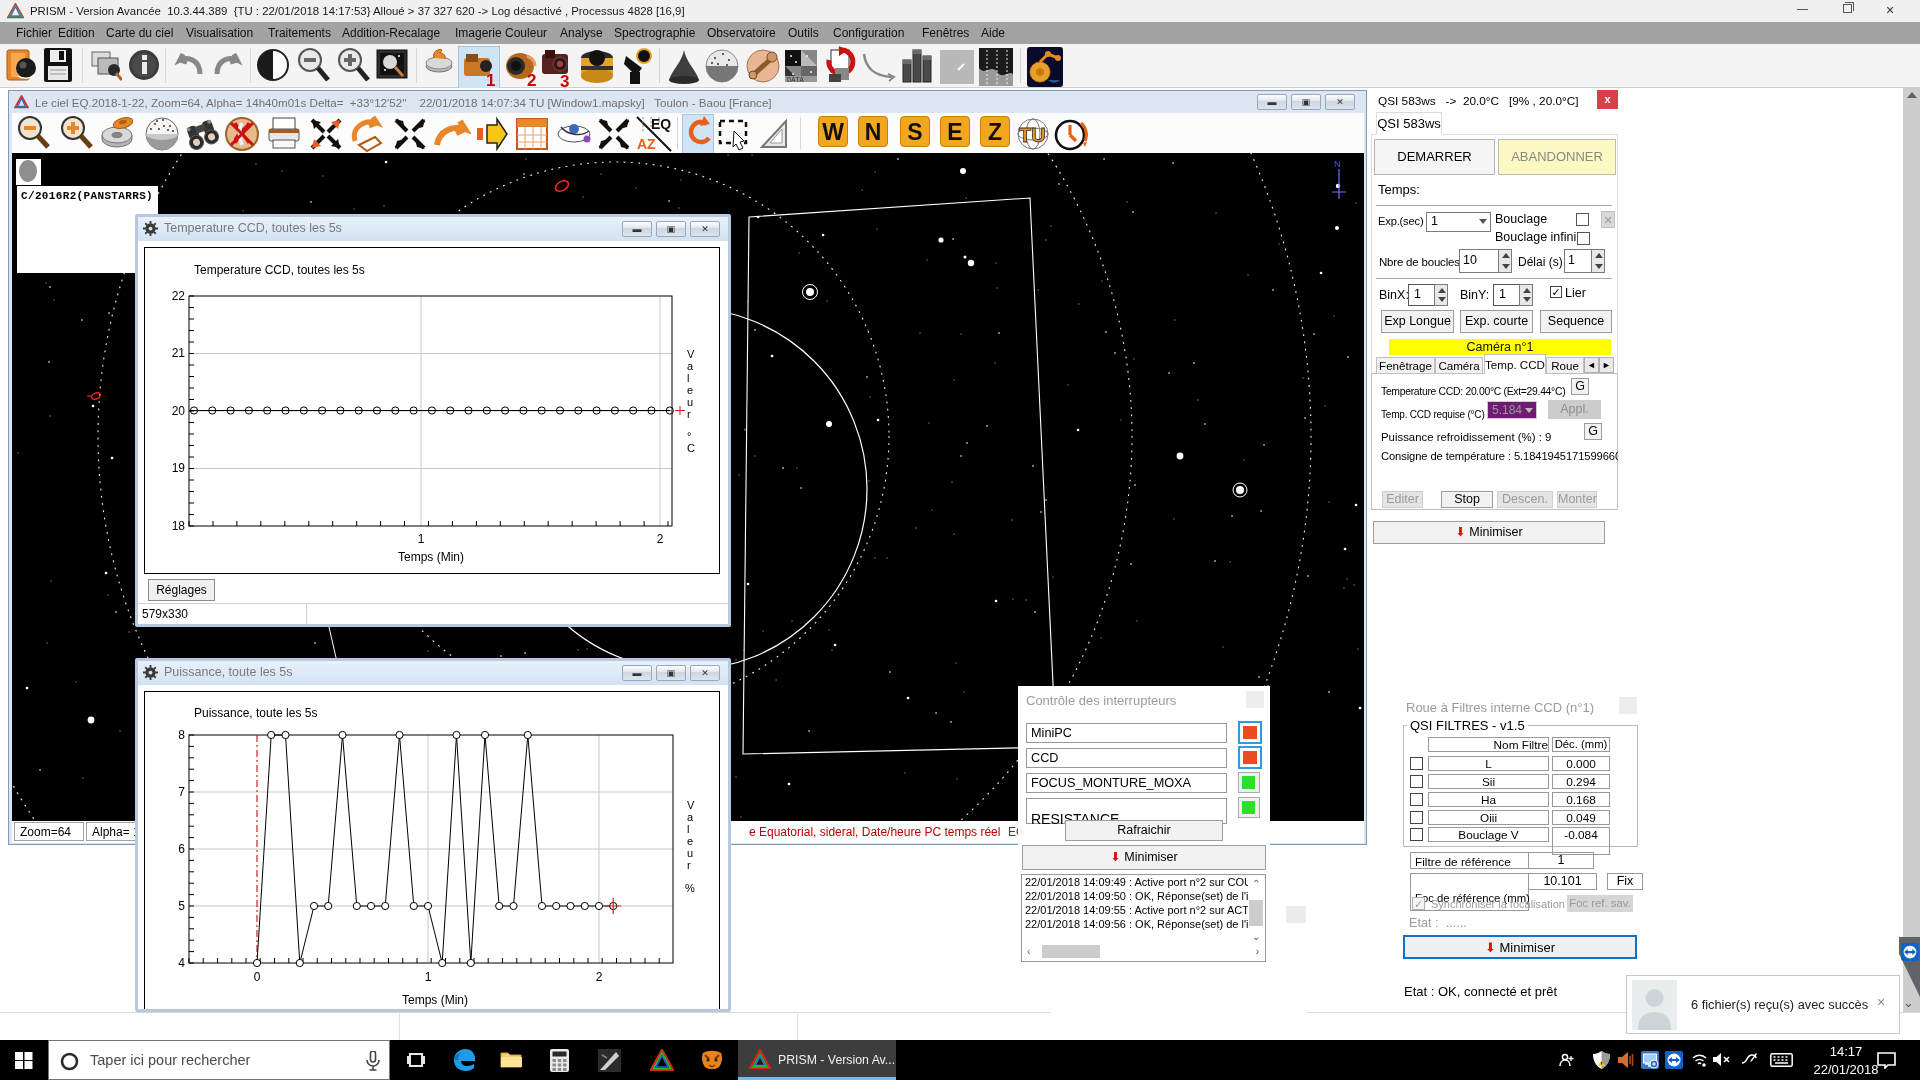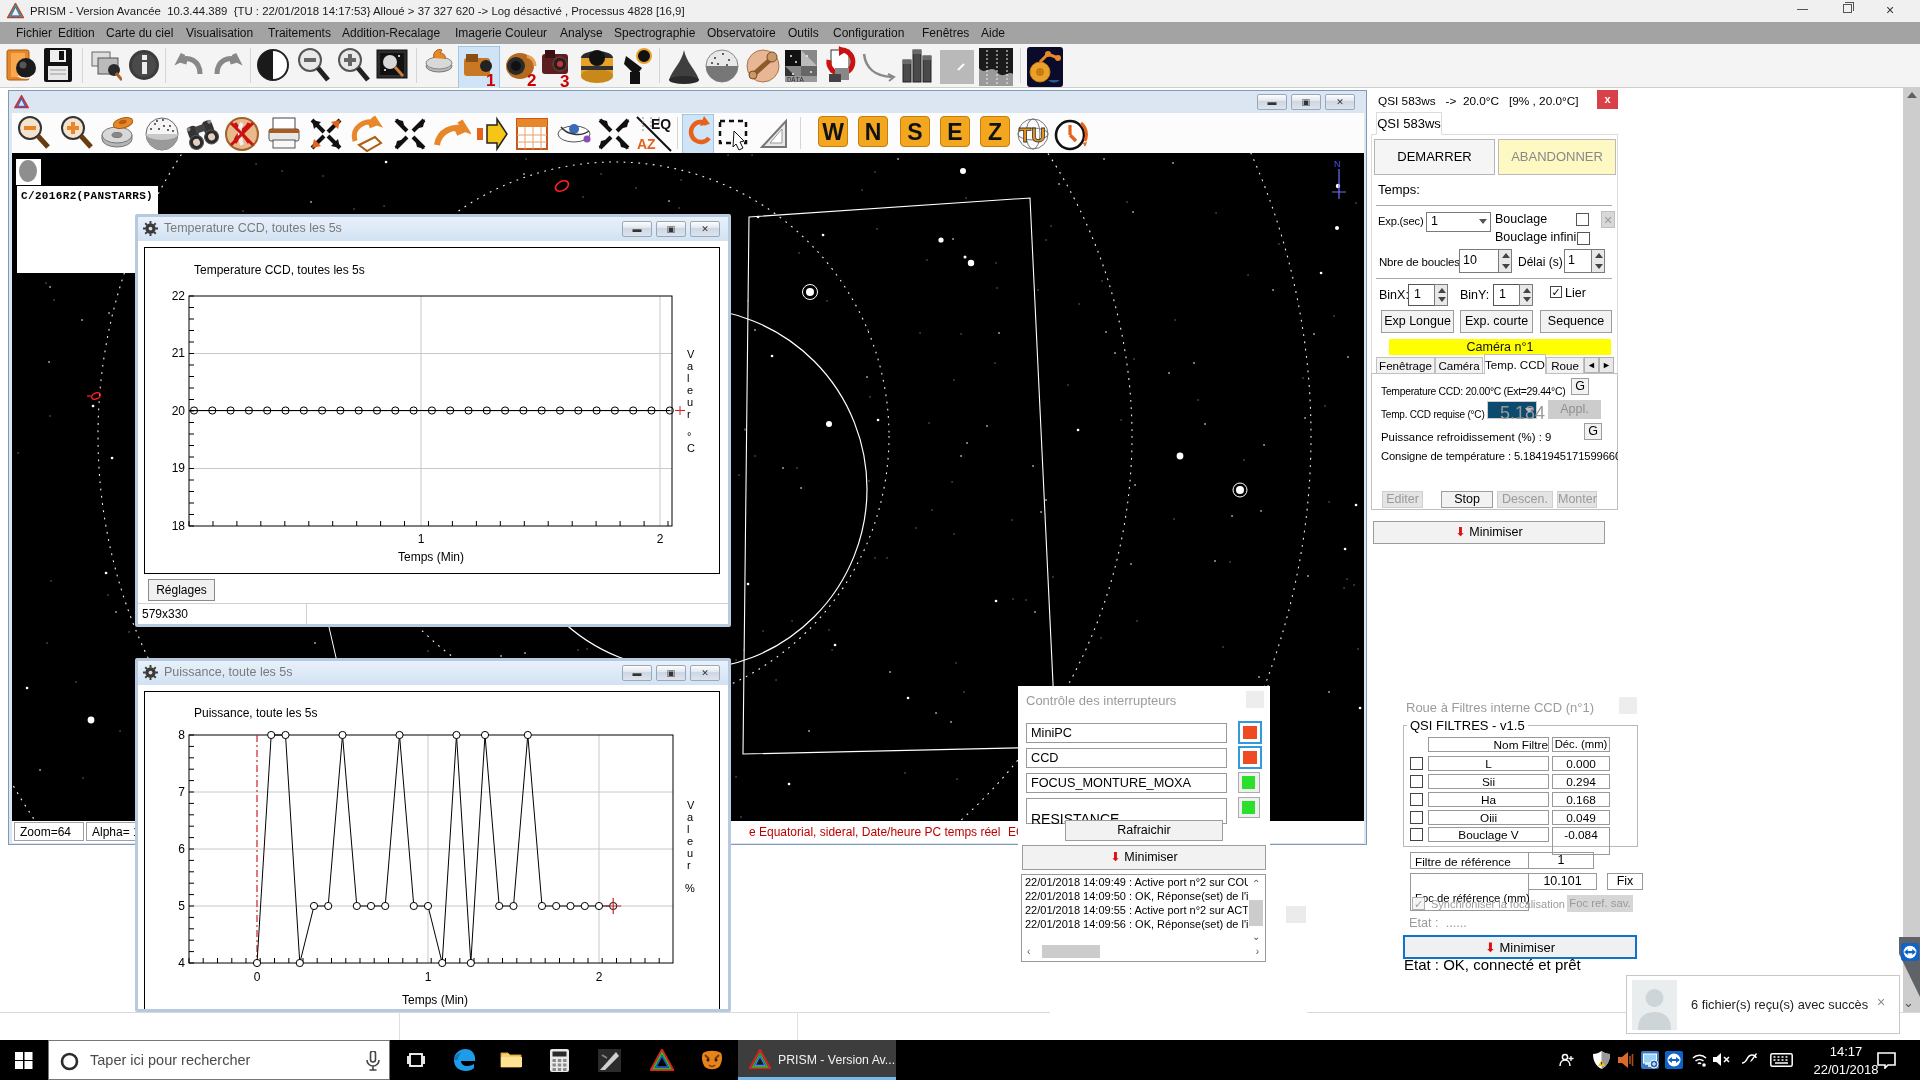--- a/index.html
+++ b/index.html
@@ -235,20 +235,21 @@
 
 <div class="abs" style="left:1903px;top:88px;width:17px;height:924px;background:#cdcdcd">
   <div class="abs" style="left:4px;top:4px;width:0;height:0;border-left:5px solid transparent;border-right:5px solid transparent;border-bottom:6px solid #606060"></div>
 </div>
 
 <div id="mapwin" class="abs" style="left:8px;top:90px;width:1359px;height:755px;background:#dce6f2;border:1px solid #7f9ab8">
   <svg class="abs" style="left:5px;top:4px" width="15" height="14" viewBox="0 0 17 16">
       <path d="M8.5 1.5 L15.5 14 L1.5 14 Z" fill="none" stroke="#c33" stroke-width="2.4"></path>
       <path d="M8.5 4 L13 13 H4 Z" fill="none" stroke="#36c" stroke-width="1.4"></path>
     </svg>
+  <div class="abs" style="left:26px;top:5px;font-size:11.6px;color:#707070">Le ciel EQ.2018-1-22, Zoom=64, Alpha= 14h40m01s Delta=&nbsp; +33°12'52''&nbsp;&nbsp;&nbsp; 22/01/2018 14:07:34 TU [Window1.mapsky]&nbsp;&nbsp; Toulon - Baou [France]</div>
   <div class="tbtn" style="left:1248px;top:3px;width:30px">▬</div>
   <div class="tbtn" style="left:1282px;top:3px;width:30px">▣</div>
   <div class="tbtn" style="left:1316px;top:3px;width:30px">✕</div>
 
   <div id="maptb" class="abs" style="left:3px;top:22px;width:1352px;height:40px;background:#fcfcfc">
       <svg class="abs" style="left:4px;top:2px" width="36" height="38" viewBox="0 0 36 38">
         <circle cx="14" cy="13" r="11" fill="#f3e3cf" stroke="#333" stroke-width="2"></circle>
         <path d="M22 21 L32 32" stroke="#6a3a10" stroke-width="5"></path>
         <rect x="8" y="11" width="12" height="4" fill="#e8872a"></rect>
       </svg>
@@ -653,21 +654,21 @@
   <div class="tab0" style="left:8px;top:269px;width:59px;font-size:11.6px;white-space:nowrap">Fenêtrage</div>
   <div class="tab0" style="left:67px;top:269px;width:48px;font-size:11.6px;white-space:nowrap">Caméra</div>
   <div class="abs" style="left:116px;top:266px;width:62px;height:20px;background:#fff;border:1px solid #c0c0c0;border-bottom:none;font-size:11.6px;white-space:nowrap;text-align:center;line-height:19px;z-index:2">Temp. CCD</div>
   <div class="tab0" style="left:178px;top:269px;width:38px;font-size:11.6px">Roue</div>
   <div class="abs" style="left:216px;top:269px;width:15px;height:16px;background:#e9e9e9;border:1px solid #b0b0b0;font-size:9px;text-align:center;line-height:15px">◄</div>
   <div class="abs" style="left:231px;top:269px;width:15px;height:16px;background:#e9e9e9;border:1px solid #b0b0b0;font-size:9px;text-align:center;line-height:15px">►</div>
   <div class="abs" style="left:3px;top:285px;width:247px;height:137px;border:1px solid #c0c0c0;background:#fff"></div>
   <div class="abs" style="left:13px;top:298px;font-size:10.4px;letter-spacing:-0.3px;white-space:nowrap">Temperature CCD: 20.00°C (Ext=29.44°C)</div>
   <div class="btn97" style="left:203px;top:290px;width:18px;height:17px;line-height:15px">G</div>
   <div class="abs" style="left:13px;top:321px;font-size:10px;letter-spacing:-0.2px;white-space:nowrap">Temp. CCD requise (°C)</div>
-  <div class="abs" style="left:119px;top:313px;width:50px;height:18px;border:1px solid #ccc;color:#999;font-size:18px;padding:1px 12px;background:#0c4a6e">5.184<span class="abs" style="right:3px;top:6px;width:0;height:0;border-left:4px solid transparent;border-right:4px solid transparent;border-top:5px solid #bbb"></span></div>
+  <div class="abs" style="left:119px;top:313px;width:50px;height:18px;border:1px solid #ccc;color:#999;font-size:12px;padding:1px 4px;background:#701a75">5.184<span class="abs" style="right:3px;top:6px;width:0;height:0;border-left:4px solid transparent;border-right:4px solid transparent;border-top:5px solid #bbb"></span></div>
   <div class="abs" style="left:180px;top:312px;width:53px;height:19px;background:#ccc;color:#909090;font-size:12.5px;text-align:center;line-height:18px">Appl.</div>
   <div class="abs" style="left:13px;top:343px;font-size:11.4px;white-space:nowrap">Puissance refroidissement (%) : 9</div>
   <div class="btn97" style="left:216px;top:335px;width:18px;height:17px;line-height:15px">G</div>
   <div class="abs" style="left:13px;top:362px;font-size:11.2px;letter-spacing:-0.1px;white-space:nowrap;width:237px;overflow:hidden">Consigne de température : 5.1841945171599660</div>
   <div class="abs" style="left:14px;top:403px;width:41px;height:17px;background:#e4e4e4;border:1px solid #cfcfcf;color:#9a9a9a;font-size:12.5px;text-align:center;line-height:15px">Editer</div>
   <div class="btn97" style="left:73px;top:403px;width:52px;height:17px;line-height:15px">Stop</div>
   <div class="abs" style="left:129px;top:403px;width:56px;height:17px;background:#e4e4e4;border:1px solid #cfcfcf;color:#9a9a9a;font-size:12.5px;text-align:center;line-height:15px">Descen.</div>
   <div class="abs" style="left:189px;top:403px;width:40px;height:17px;background:#e4e4e4;border:1px solid #cfcfcf;color:#9a9a9a;font-size:12.5px;text-align:center;line-height:15px">Monter</div>
   <div class="btn97" style="left:5px;top:433px;width:232px;height:23px;line-height:21px"><span style="color:#dd1111">⬇</span> Minimiser</div>
 </div>
@@ -697,21 +698,21 @@
   <div class="abs" style="left:15px;top:160px;width:119px;height:17px;border:1px solid #999;font-size:11.8px;padding:2px 4px;white-space:nowrap">Filtre de référence</div>
   <div class="abs" style="left:134px;top:160px;width:65px;height:17px;border:1px solid #999;border-left:none;font-size:12.5px;text-align:center">1</div>
   <div class="abs" style="left:15px;top:181px;width:119px;height:17px;border:1px solid #999;font-size:11.3px;padding:18px 4px;white-space:nowrap">Foc de référence (mm)</div>
   <div class="abs" style="left:134px;top:181px;width:68px;height:17px;border:1px solid #999;border-left:none;font-size:12.5px;text-align:center">10.101</div>
   <div class="abs" style="left:212px;top:181px;width:36px;height:17px;border:1px solid #999;font-size:12.5px;text-align:center">Fix</div>
   <div class="abs" style="left:17px;top:205px;width:13px;height:13px;border:1px solid #b0b0b0;background:#f4f4f4;color:#a0a0a0;font-size:11px;line-height:12px;text-align:center">✓</div>
   <div class="abs" style="left:36px;top:206px;font-size:11px;color:#9b9b9b;white-space:nowrap">Synchroniser la focalisation</div>
   <div class="abs" style="left:172px;top:203px;width:66px;height:17px;background:#d6d6d6;color:#9a9a9a;font-size:11.3px;text-align:center;line-height:16px;white-space:nowrap">Foc ref. sav.</div>
   <div class="abs" style="left:14px;top:224px;font-size:12.7px;color:#9b9b9b">Etat :&nbsp; ......</div>
   <div class="abs" style="left:8px;top:243px;width:234px;height:24px;background:#eef0f2;border:2px solid #1173c7;font-size:13px;text-align:center;line-height:21px"><span style="color:#dd1111">⬇</span> Minimiser</div>
-  <div class="abs" style="left:9px;top:264px;font-size:15px">Etat : OK, connecté et prêt</div>
+  <div class="abs" style="left:9px;top:292px;font-size:13px">Etat : OK, connecté et prêt</div>
 </div>
 
 <div id="interr" class="abs" style="left:1018px;top:686px;width:252px;height:354px;background:#fff;font-size:13px;color:#000">
   <div class="abs" style="left:8px;top:7px;font-size:13px;color:#9b9b9b">Contrôle des interrupteurs</div>
   <div class="abs" style="left:228px;top:5px;width:18px;height:17px;background:#ededed"></div>
   <div class="abs" style="left:8px;top:37px;width:201px;height:20px;border:1px solid #999;font-size:12.7px;padding:2px 4px">MiniPC</div>
   <div class="abs" style="left:220px;top:35px;width:24px;height:23px;border:2px solid #3399dd;background:#fff">
       <div class="abs" style="left:3px;top:3px;width:14px;height:13px;background:#f04a22"></div>
     </div>
   <div class="abs" style="left:8px;top:62px;width:201px;height:20px;border:1px solid #999;font-size:12.7px;padding:2px 4px">CCD</div>

